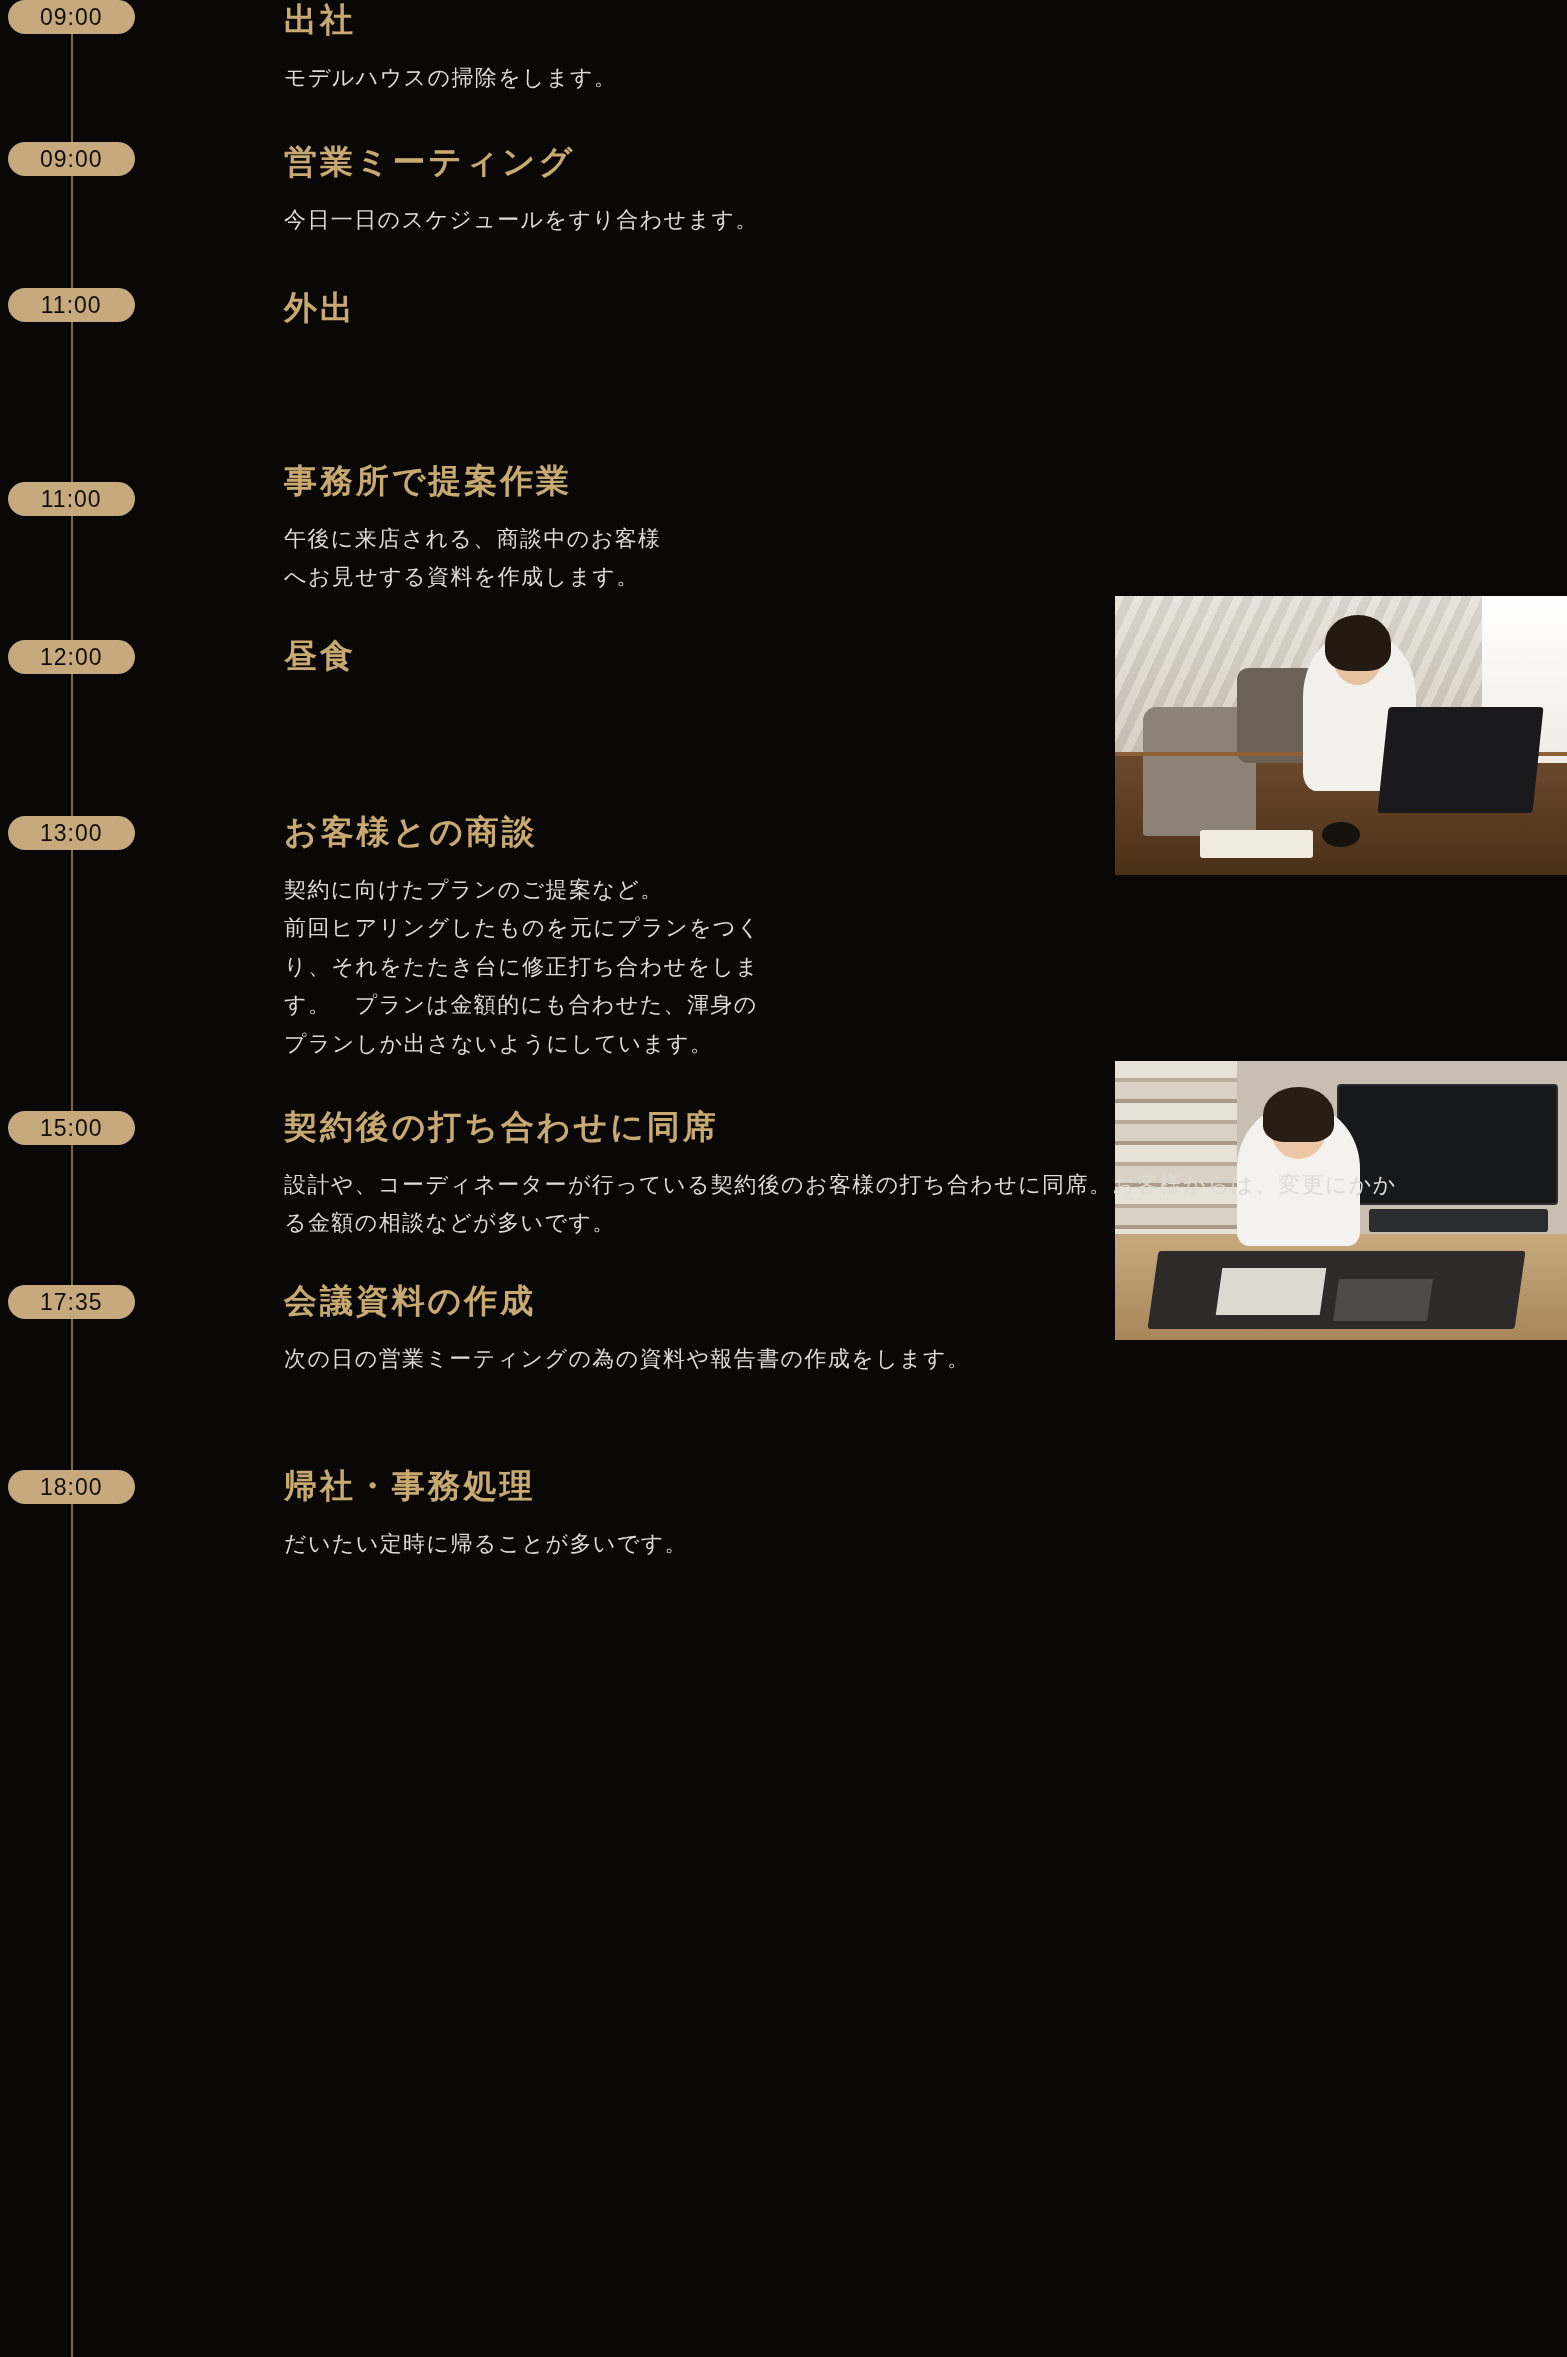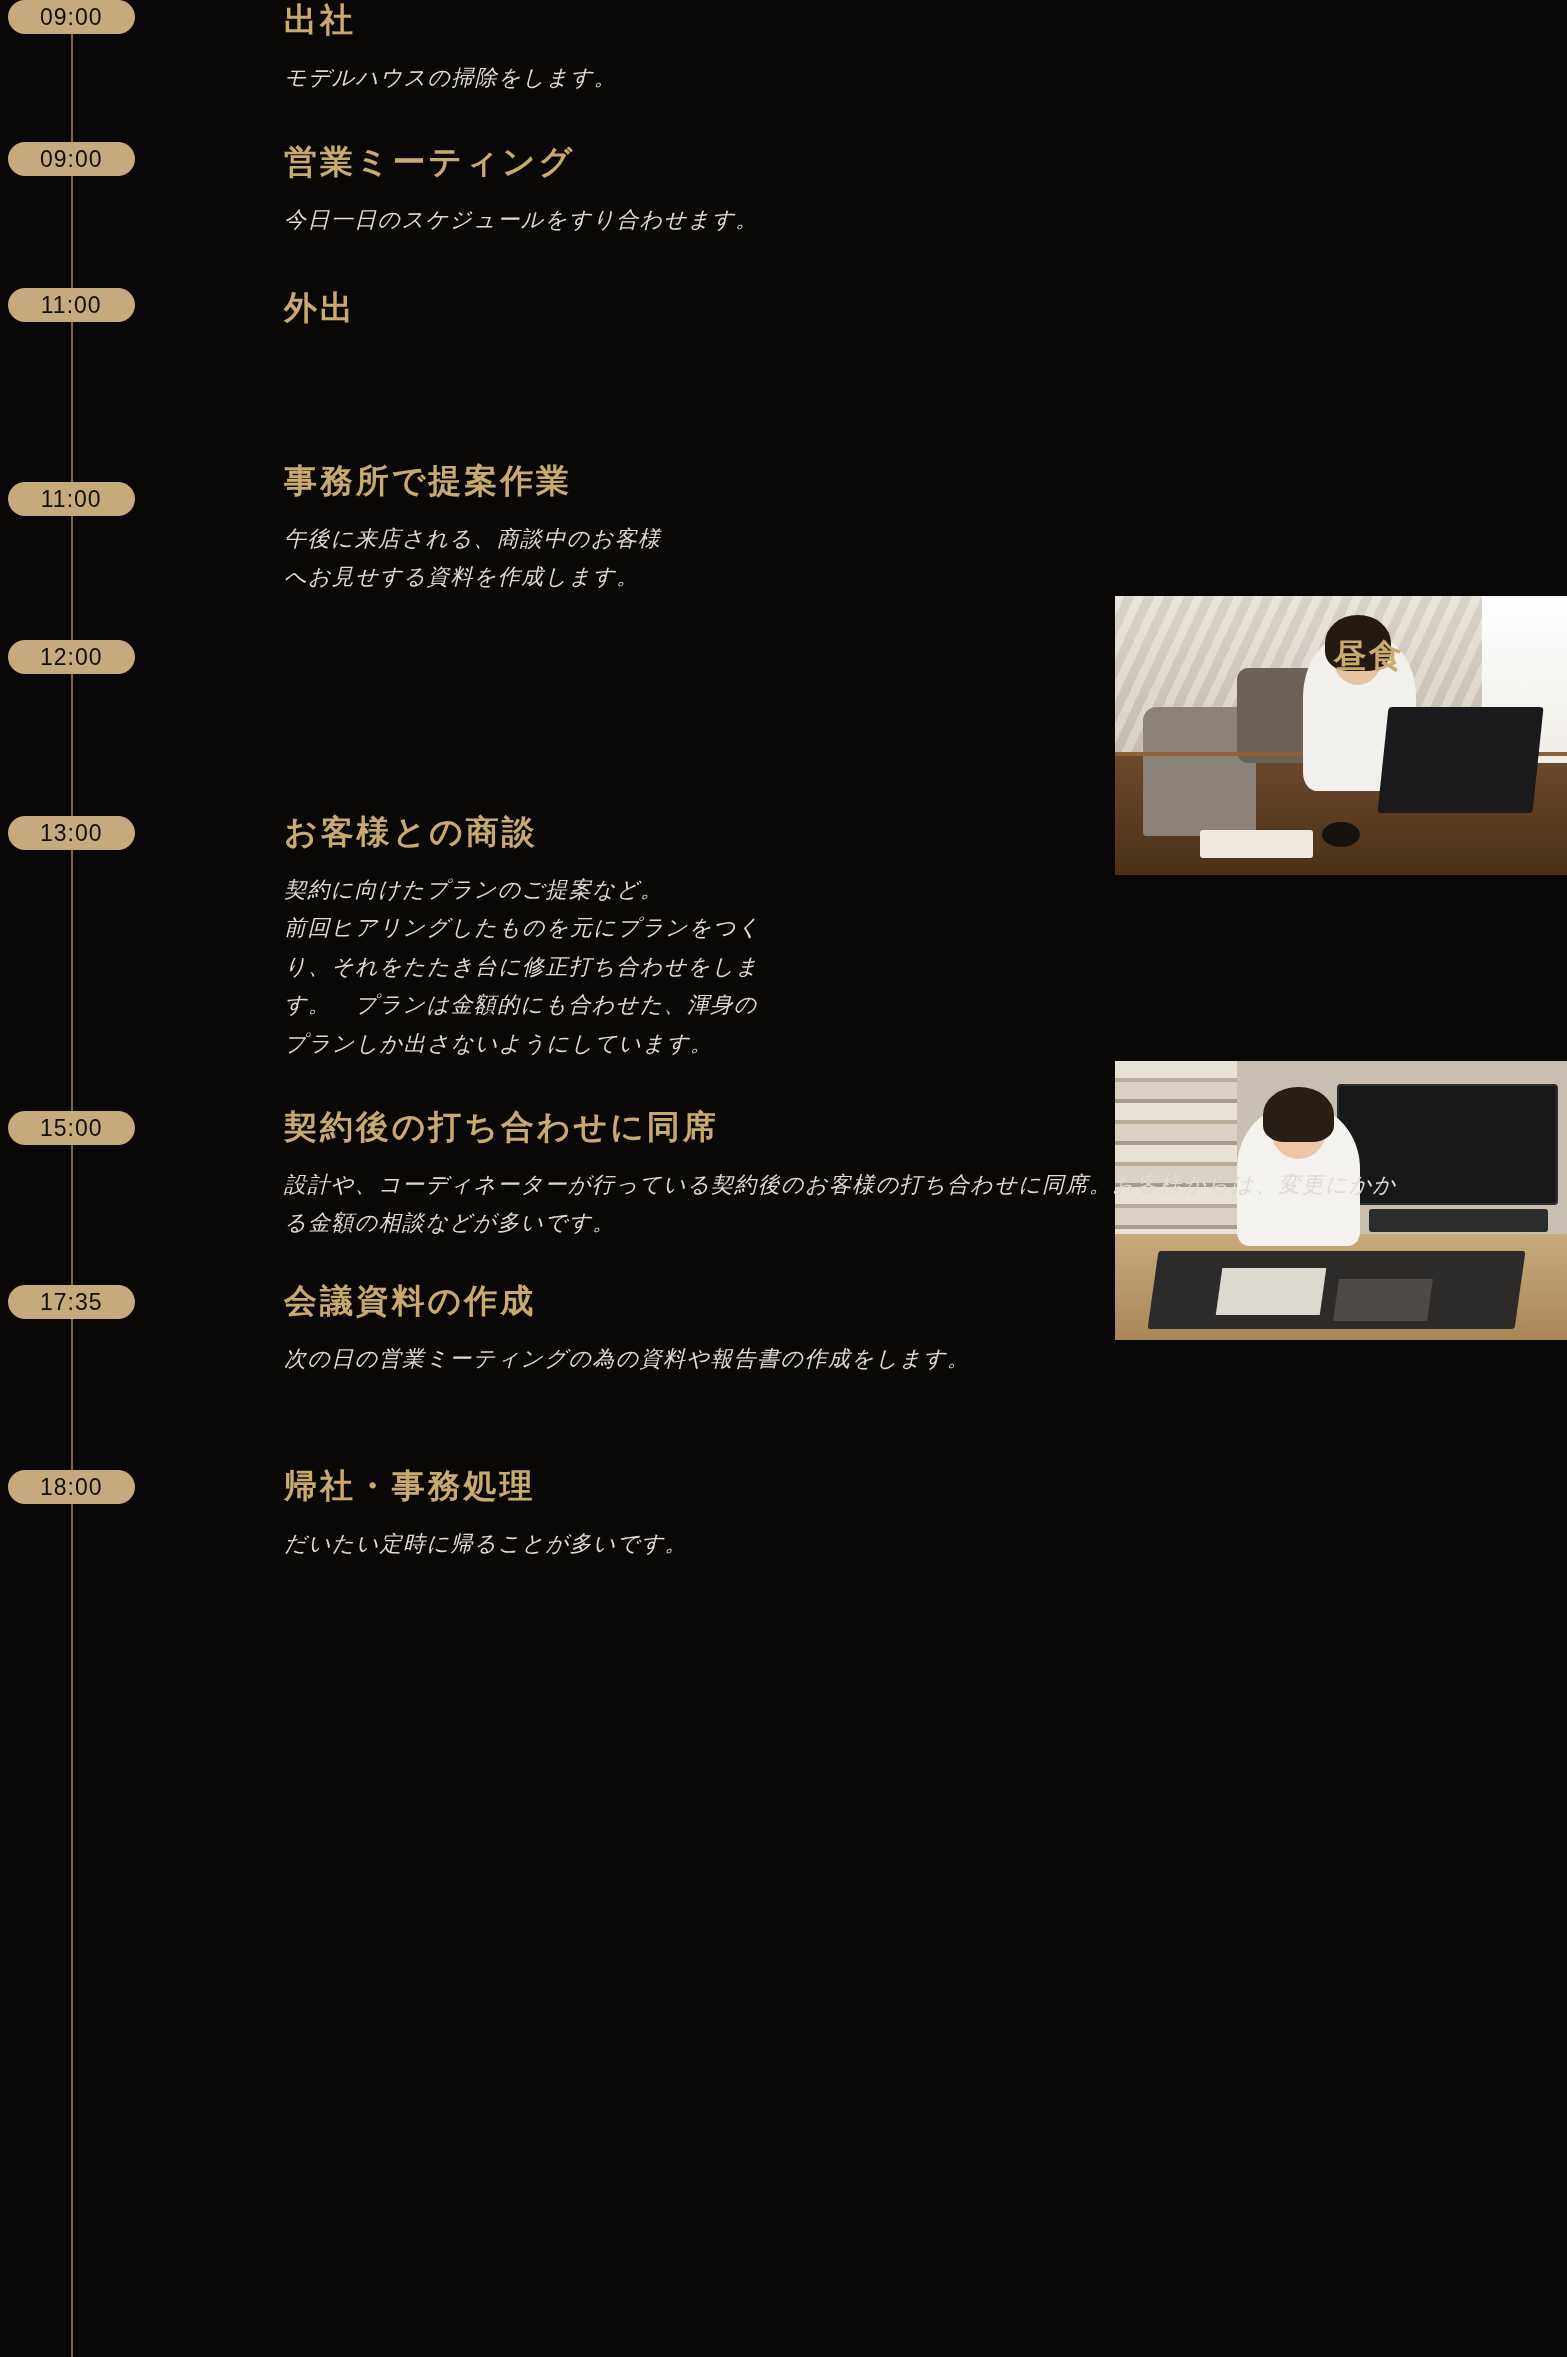--- a/index.html
+++ b/index.html
@@ -69,21 +69,20 @@
   }
 
   .item-body {
     margin: 19px 0 0 0;
     color: #dedbd6;
     font-size: 22px;
     line-height: 1.75;
     letter-spacing: 1.4px;
     white-space: pre-line;
     max-width: 1114px;
-    font-style: italic;
   }
   .item-body.narrow {
     max-width: 490px;
   }
 
   .thumb {
     position: absolute;
     width: 471px;
     height: 279px;
     overflow: hidden;
@@ -219,21 +218,21 @@
    <div class="chair2"></div>
           <div class="deskline"></div>
           <div class="person"></div>
    <div class="head"></div>
           <div class="hair"></div>
           <div class="laptop"></div>
    <div class="paper"></div>
           <div class="mouse"></div>
         </div>
       </div>
-      <div class="item" style="position: absolute; left: 0px; right: 0px; top: 640px; text-align: right;">
+      <div class="item" style="position: absolute; left: 0px; right: 0px; top: 640px;">
         <div class="time-badge" style="top: 0px;">12:00</div>
         <h3 class="item-title" style="margin-top: -3.8px;">昼食</h3>
       </div>
       <div class="item" style="position: absolute; left: 0px; right: 0px; top: 817px;">
         <div class="time-badge" style="top: -1px;">13:00</div>
         <h3 class="item-title" style="margin-top: -4.8px;">お客様との商談</h3>
         <p class="item-body narrow">契約に向けたプランのご提案など。
 前回ヒアリングしたものを元にプランをつくり、それをたたき台に修正打ち合わせをします。　プランは金額的にも合わせた、渾身のプランしか出さないようにしています。</p>
         <div class="thumb photo-meeting" aria-label="打ち合わせテーブルで内装サンプルを広げる女性社員" style="left: 831px; top: -1.9px;">
           <div class="shelf"></div>

